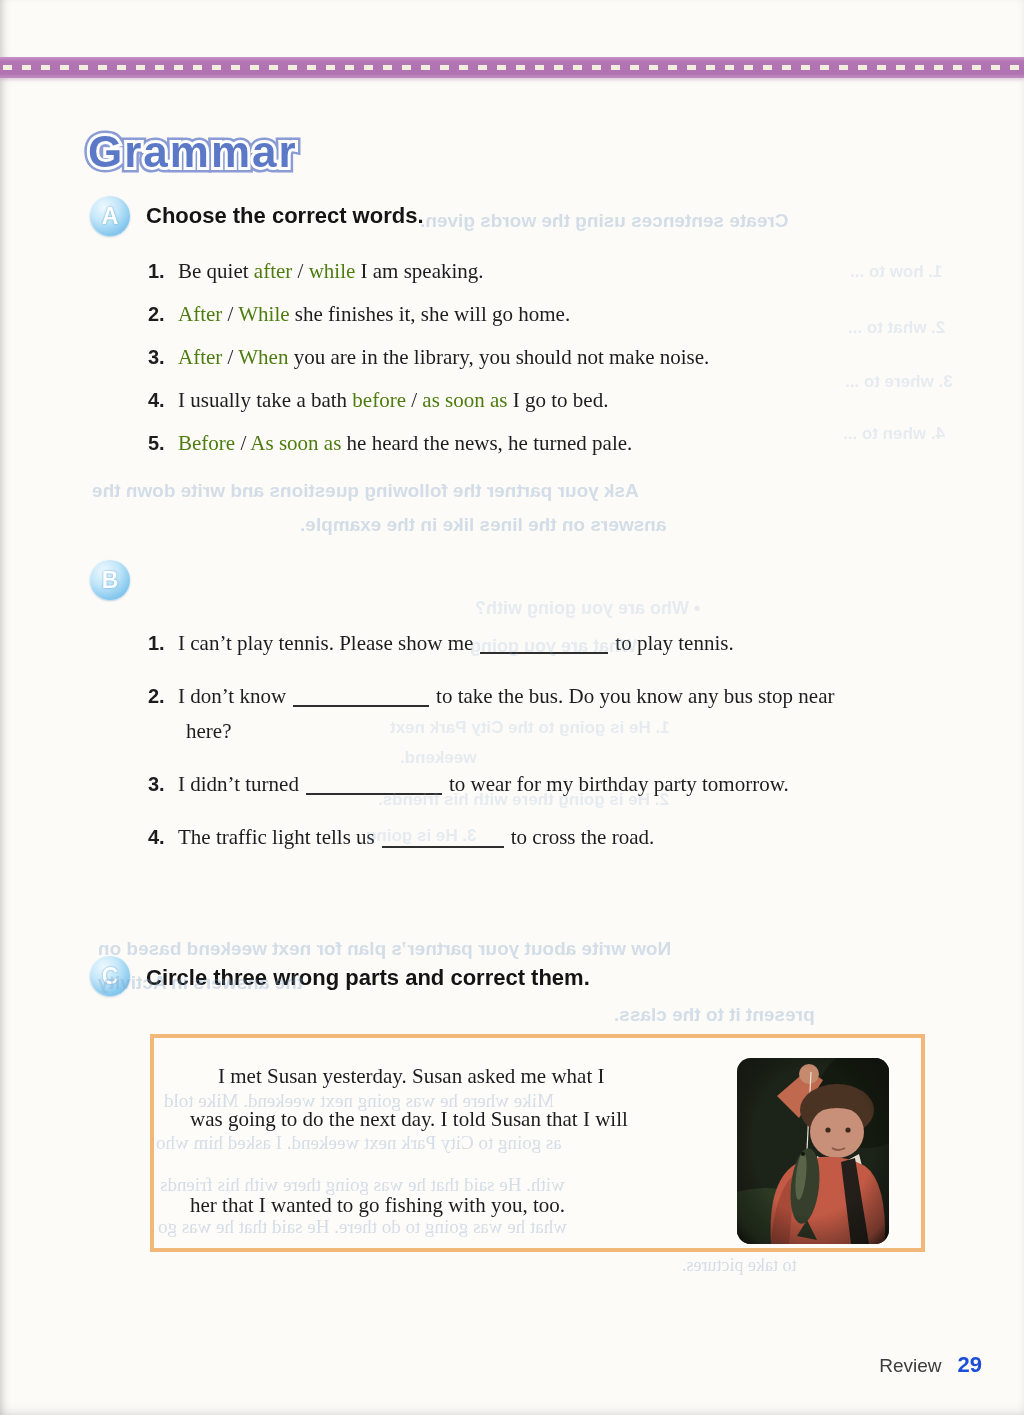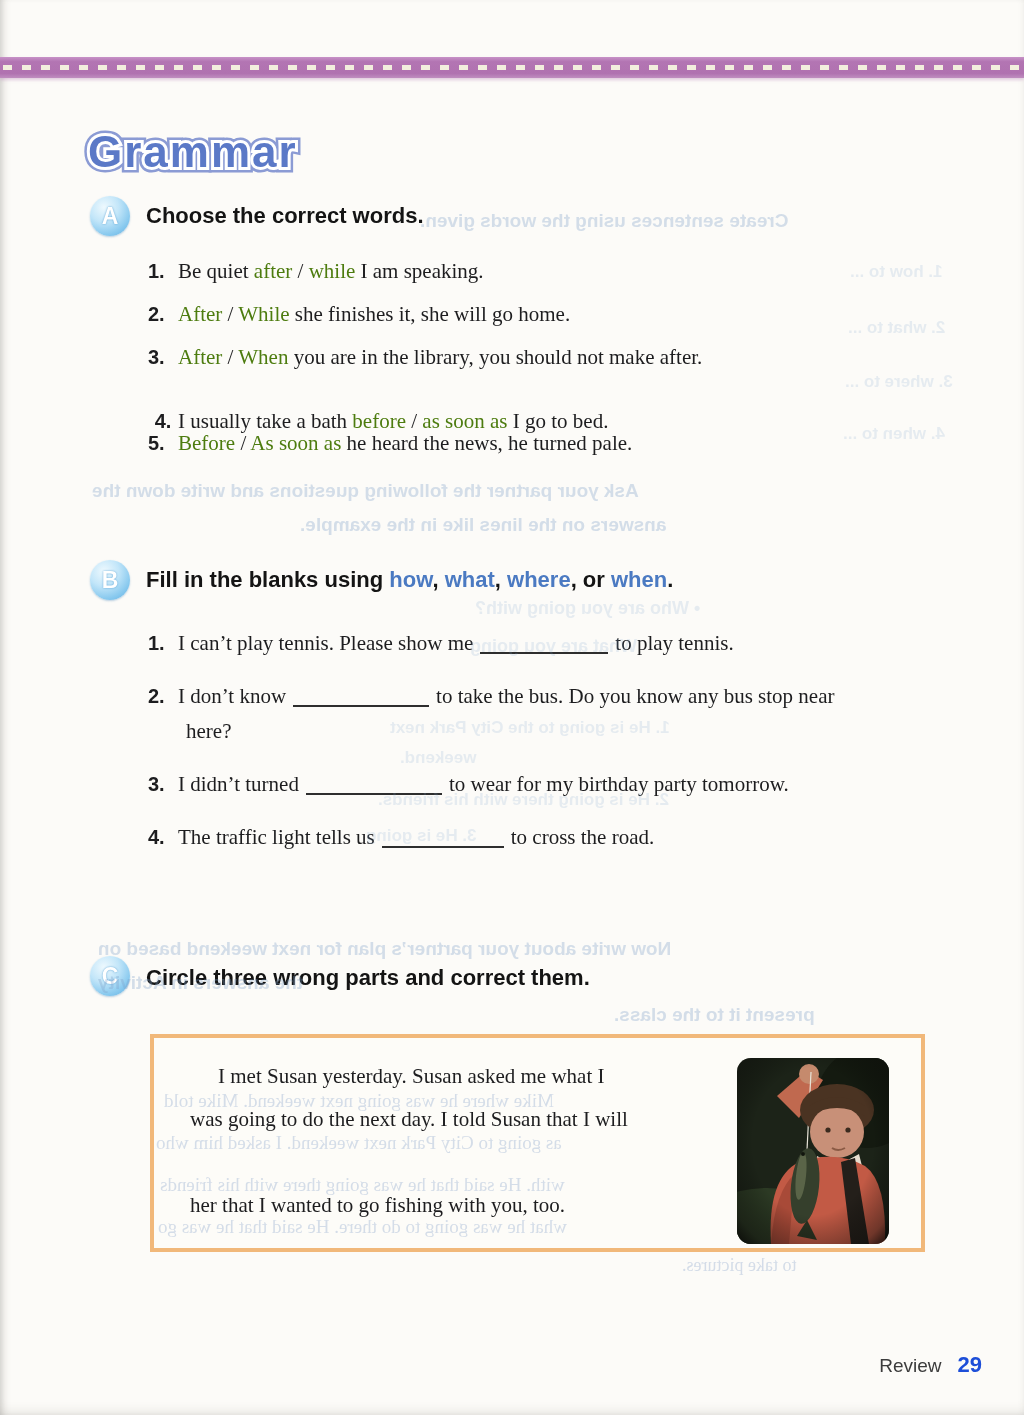--- a/index.html
+++ b/index.html
@@ -94,33 +94,30 @@
   <div class="badge" style="left:90px;top:196px;">A</div>
   <div class="sec-head" style="left:146px;top:203px;">Choose the correct words.</div>
 
   <div class="item" style="top:256px;">
     <span class="num">1.</span><span>Be quiet </span><span class="choice">after</span><span> / </span><span class="choice">while</span><span> I am speaking.</span>
   </div>
   <div class="item" style="top:299px;">
     <span class="num">2.</span><span></span><span class="choice">After</span><span> / </span><span class="choice">While</span><span> she finishes it, she will go home.</span>
   </div>
   <div class="item" style="top:342px;">
-    <span class="num">3.</span><span></span><span class="choice">After</span><span> / </span><span class="choice">When</span><span> you are in the library, you should not make after.</span>
+    <span class="num">3.</span><span></span><span class="choice">After</span><span> / </span><span class="choice">When</span><span> you are in the library, you should not make noise.</span>
   </div>
-  <div class="item" style="top:406px;text-align:center;">
+  <div class="item" style="top:385px;">
     <span class="num">4.</span><span>I usually take a bath </span><span class="choice">before</span><span> / </span><span class="choice">as soon as</span><span> I go to bed.</span>
   </div>
   <div class="item" style="top:428px;">
     <span class="num">5.</span><span></span><span class="choice">Before</span><span> / </span><span class="choice">As soon as</span><span> he heard the news, he turned pale.</span>
   </div>
 
   <div class="badge" style="left:90px;top:560px;">B</div>
-  <div class="sec-head" style="left:146px;top:567px;">
-    <span>Fill in the blanks using </span><span class="blue-w">how</span><span>, </span><span class="blue-w">what</span><span>, </span><span class="blue-w">where</span><span>, or </span><span class="blue-w">when</span><span>.</span>
-  </div>
 
   <div class="item" style="top:628px;">
     <span class="num">1.</span><span>I can’t play tennis. Please show me</span><span class="blank bw130"></span><span>to play tennis.</span>
   </div>
   <div class="item" style="top:681px;">
     <div><span class="num">2.</span><span>I don’t know</span><span class="blank bw135"></span><span>to take the bus. Do you know any bus stop near</span></div>
     <div class="cont-line" style="margin-top:5px;"><span>here?</span></div>
   </div>
   <div class="item" style="top:769px;">
     <span class="num">3.</span><span>I didn’t turned</span><span class="blank bw135"></span><span>to wear for my birthday party tomorrow.</span>

